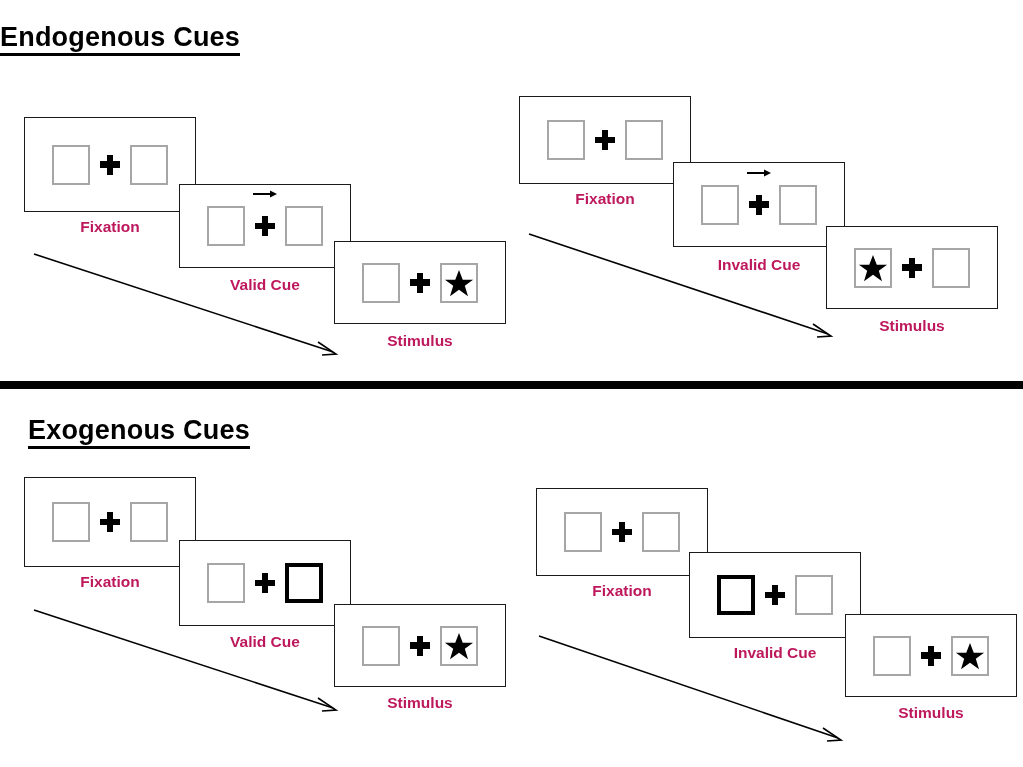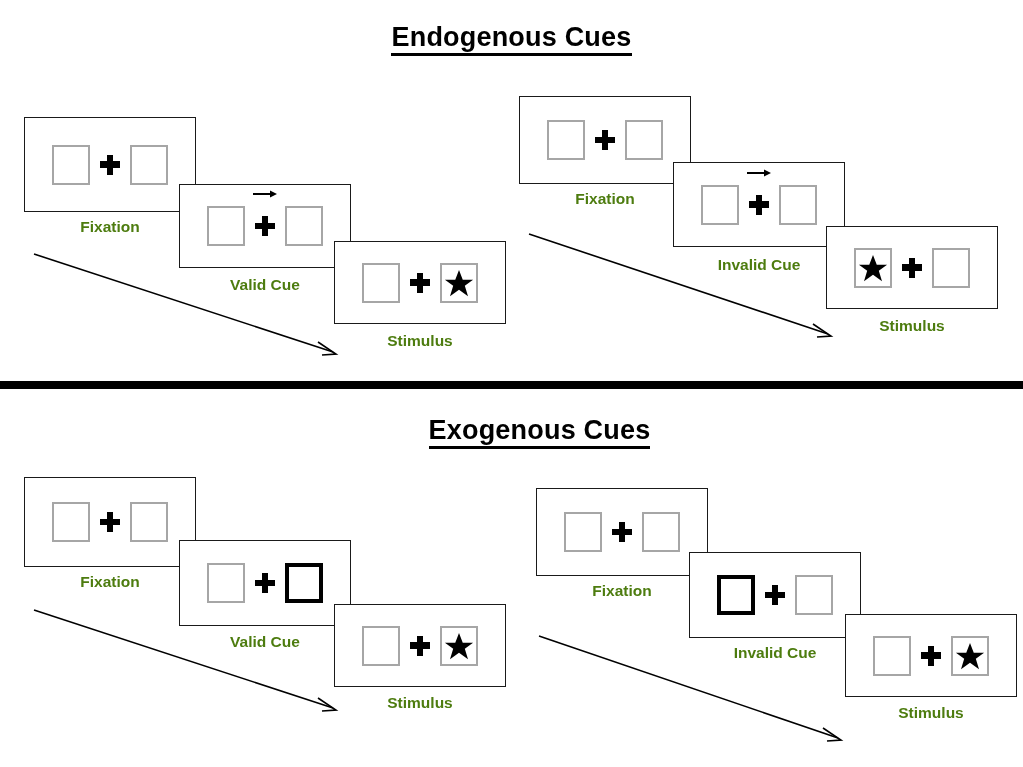--- a/index.html
+++ b/index.html
@@ -22,21 +22,21 @@
     left: 0;
     width: 1023px;
   }
   #section-endogenous { top: 0; height: 385px; }
   #section-exogenous  { top: 392px; height: 375px; }
 
   .section-title {
     position: absolute;
     left: 0;
     width: 1023px;
-    text-align: center;
+    text-align: left;
     font-size: 27px;
     font-weight: bold;
     color: #000000;
     letter-spacing: 0.2px;
   }
   .section-title .title-text {
     display: inline-block;
     border-bottom: 3px solid #000;
     padding-bottom: 1px;
     line-height: 1.12;
@@ -134,21 +134,21 @@
     transform: translate(-50%, -50%);
     width: 30px;
     height: 30px;
   }
 
   
   .card-label {
     position: absolute;
     font-size: 15.5px;
     font-weight: bold;
-    color: #4d7c0f;
+    color: #be185d;
     white-space: nowrap;
     text-align: center;
     z-index: 4;
   }
 
   
   .time-arrow {
     position: absolute;
     z-index: 1;
     overflow: visible;

